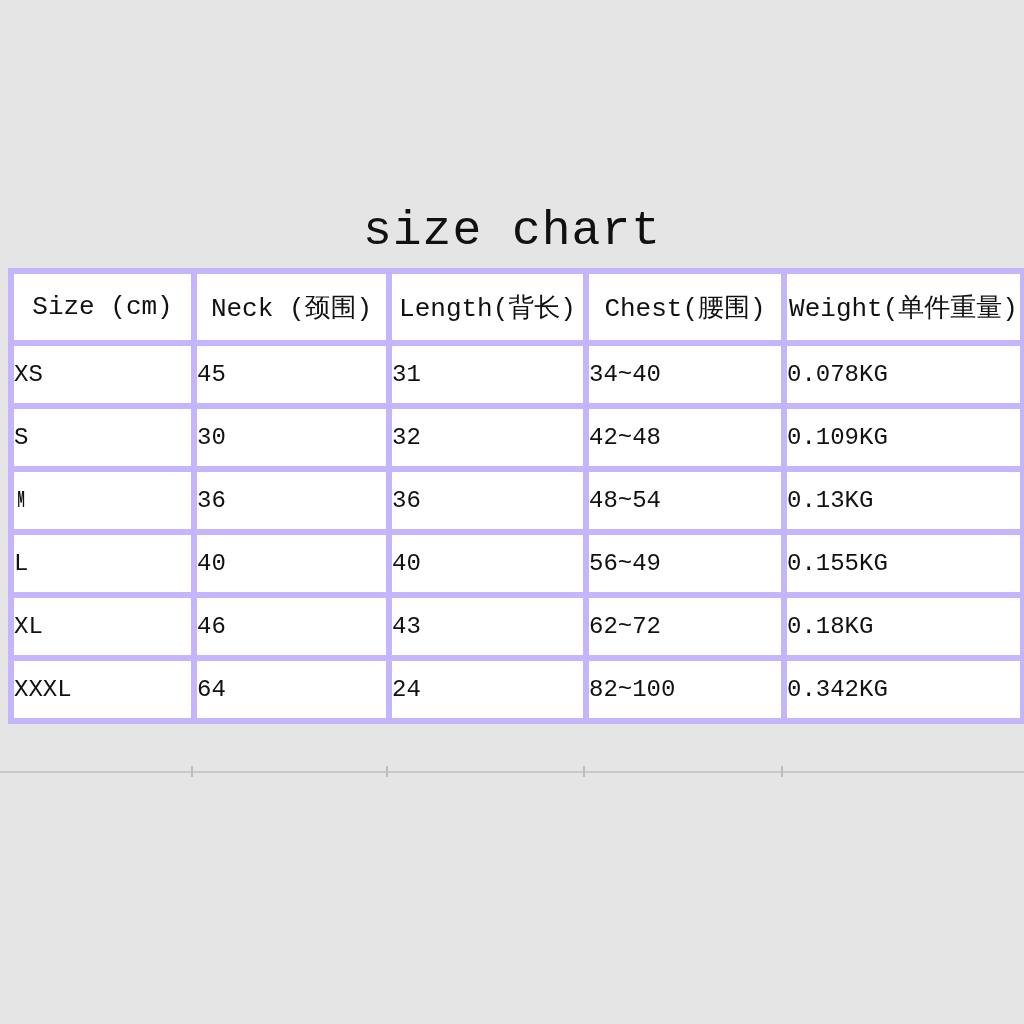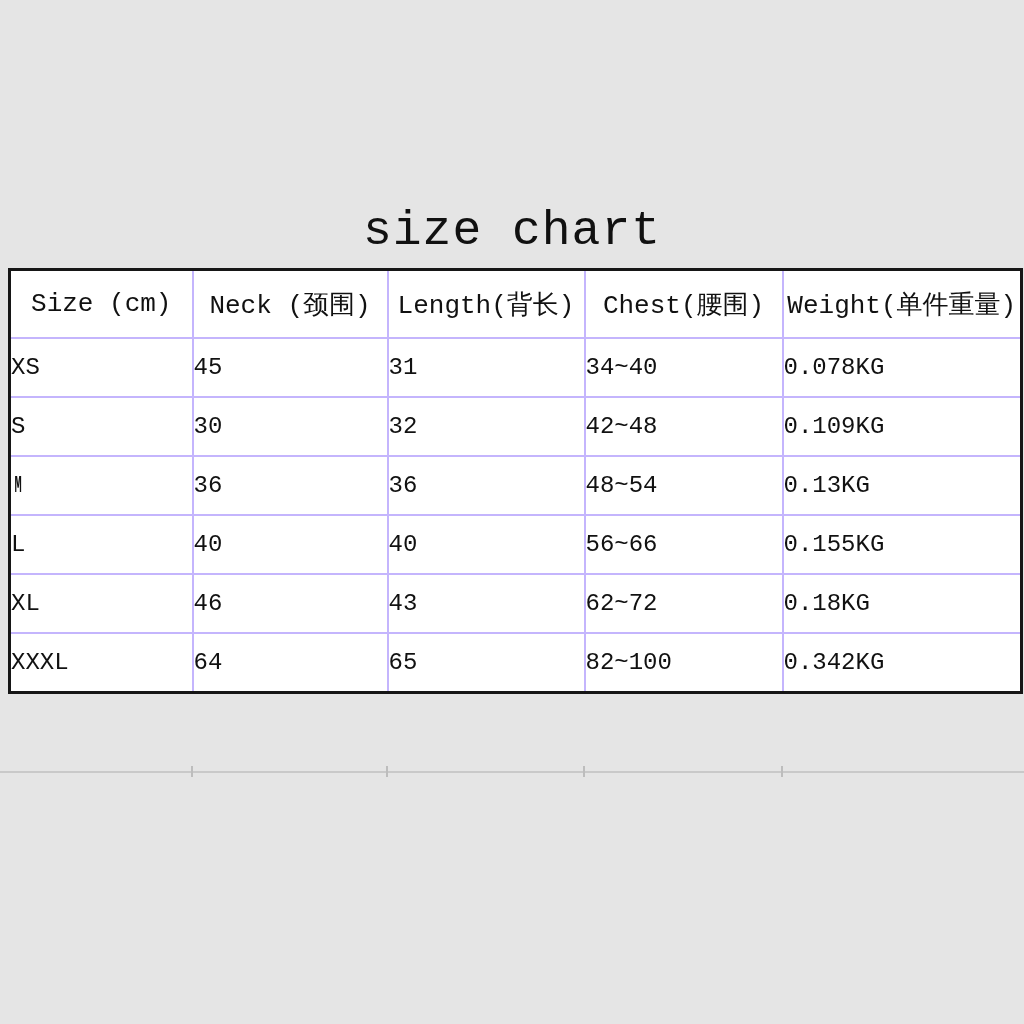--- a/index.html
+++ b/index.html
@@ -33,21 +33,21 @@
     position: absolute;
     left: 8px;
     top: 268px;
     width: 1012px;
     border-collapse: collapse;
     table-layout: fixed;
     background: #ffffff;
   }
   table.size-table th,
   table.size-table td {
-    border: 2px solid #c4b5fd;
+    border: 6px solid #c4b5fd;
     vertical-align: middle;
     white-space: nowrap;
     overflow: visible;
     padding: 0;
     color: #111111;
   }
   table.size-table {
     border: 3px solid #161616;
   }
   table.size-table th {
@@ -129,34 +129,34 @@
           <td><span class="condensed">M</span></td>
           <td><span>36</span></td>
           <td><span>36</span></td>
           <td><span>48~54</span></td>
           <td><span>0.13KG</span></td>
         </tr>
         <tr>
           <td><span>L</span></td>
           <td><span>40</span></td>
           <td><span>40</span></td>
-          <td><span>56~66</span></td>
+          <td><span>56~49</span></td>
           <td><span>0.155KG</span></td>
         </tr>
         <tr>
           <td><span>XL</span></td>
           <td><span>46</span></td>
           <td><span>43</span></td>
           <td><span>62~72</span></td>
           <td><span>0.18KG</span></td>
         </tr>
         <tr>
           <td><span>XXXL</span></td>
           <td><span>64</span></td>
-          <td><span>65</span></td>
+          <td><span>24</span></td>
           <td><span>82~100</span></td>
           <td><span>0.342KG</span></td>
         </tr>
       </tbody>
   </table>
 
   <div class="artifact-hline"></div>
   <div class="artifact-stub stub-1"></div>
   <div class="artifact-stub stub-2"></div>
   <div class="artifact-stub stub-3"></div>

